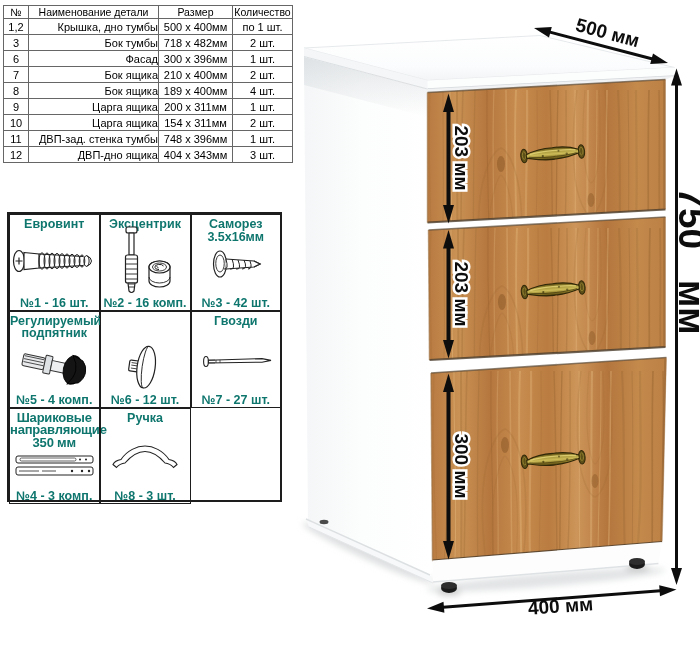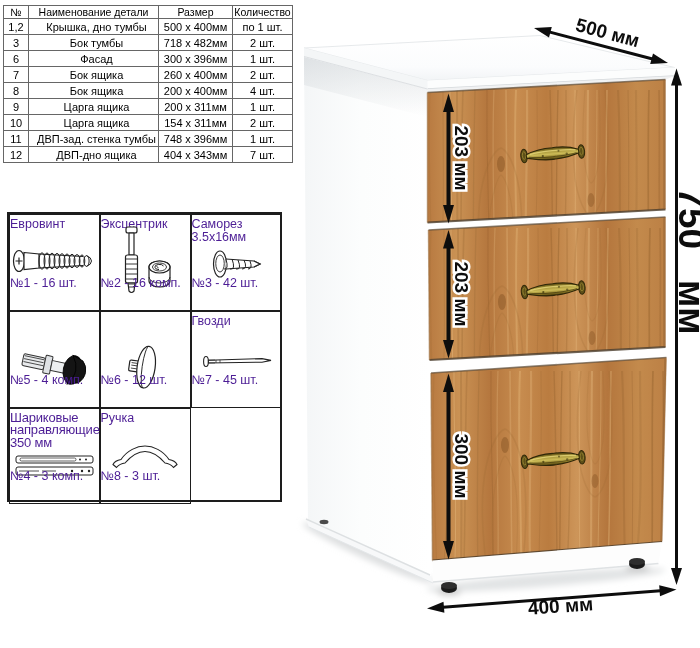--- a/index.html
+++ b/index.html
@@ -1,25 +1,25 @@
 <!DOCTYPE html>
 <html><head><meta charset="utf-8"><style>
 html,body{margin:0;padding:0;background:#fff}
 *{box-sizing:border-box}
 body{width:700px;height:648px;position:relative;overflow:hidden;font-family:"Liberation Sans",sans-serif}
 #parts{position:absolute;left:3px;top:5px;border-collapse:collapse;table-layout:fixed}
 #parts td{border:1px solid #666;font-size:11px;color:#000;text-align:center;padding:0;line-height:14px;white-space:nowrap;overflow:hidden}
 #parts tr{height:16px}
 #parts tr.hd{height:13px}
 #parts tr.hd td{font-size:10.5px;line-height:12px}
-#parts td.nm{text-align:center;padding-left:6px}
+#parts td.nm{text-align:right;padding-left:6px}
 #hw{position:absolute;left:7px;top:212px;width:275px;height:290px;border:2px solid #1d1d1d;display:grid;grid-template-columns:90.5px 91px 90.5px;grid-template-rows:96.5px 97px 96.5px}
-#hw .c{border:1px solid #1d1d1d;position:relative;font-weight:normal;font-size:12.5px;color:#4c1d95}
+#hw .c{border:1px solid #1d1d1d;position:relative;font-weight:bold;font-size:12.5px;text-align:center;color:#0f766e}
 #hw .t{position:absolute;top:3px;left:0;right:0;line-height:12.5px}
-#hw .n{position:absolute;bottom:20px;left:0;right:0}
+#hw .n{position:absolute;bottom:0;left:0;right:0}
 #hw svg{position:absolute;left:0;top:0}
 #cab{position:absolute;left:0;top:0}
 </style></head>
 <body>
 
 <table id="parts">
 <colgroup>
       <col style="width:25px">
       <col style="width:130px">
       <col style="width:74px">
@@ -46,27 +46,27 @@
       </tr>
 <tr>
         <td>6</td>
         <td class="nm">Фасад</td>
         <td>300 x 396мм</td>
         <td>1 шт.</td>
       </tr>
 <tr>
         <td>7</td>
         <td class="nm">Бок ящика</td>
-        <td>260 x 400мм</td>
+        <td>210 x 400мм</td>
         <td>2 шт.</td>
       </tr>
 <tr>
         <td>8</td>
         <td class="nm">Бок ящика</td>
-        <td>200 x 400мм</td>
+        <td>189 x 400мм</td>
         <td>4 шт.</td>
       </tr>
 <tr>
         <td>9</td>
         <td class="nm">Царга ящика</td>
         <td>200 x 311мм</td>
         <td>1 шт.</td>
       </tr>
 <tr>
         <td>10</td>
@@ -77,21 +77,21 @@
 <tr>
         <td>11</td>
         <td class="nm">ДВП-зад. стенка тумбы</td>
         <td>748 x 396мм</td>
         <td>1 шт.</td>
       </tr>
 <tr>
         <td>12</td>
         <td class="nm">ДВП-дно ящика</td>
         <td>404 x 343мм</td>
-        <td>7 шт.</td>
+        <td>3 шт.</td>
       </tr>
 </tbody>
   </table>
 
 <div id="hw">
 
 <div class="c">
       <div class="t">Евровинт</div>
 <svg width="88" height="92" viewBox="0 0 88 92">
 <g stroke="#222" fill="#fff" stroke-width="1.2">
@@ -147,20 +147,21 @@
 <path d="M28 40 a3.5 7 0 1 1 0 17 a3.5 7 0 1 1 0 -17" fill="none" stroke-width="0.9"></path>
 <path d="M34 44 L62 46 L68 49 L62 52 L34 54"></path>
 <path d="M34 44 q3 11 -2 10 M40 44 q4 11 -2 10 M46 45 q4 10 -2 9 M52 45 q4 9 -2 9 M58 46 q3 8 -2 8" fill="none" stroke-width="1"></path>
 <path d="M62 46 L68 49 L62 52" fill="#fff"></path>
 </g>
 </svg>
 <div class="n">№3 - 42 шт.</div>
     </div>
 
 <div class="c">
+      <div class="t">Регулируемый<br>подпятник</div>
 <svg width="88" height="92" viewBox="0 0 88 92">
 <g transform="rotate(12 44 55)">
 <g stroke="#333" fill="#e8eaec" stroke-width="1">
 <rect x="12" y="48" width="22" height="12" rx="2"></rect>
 <path d="M13 50 l20 0 M13 53 l20 0 M13 56 l20 0" stroke-width="0.8" fill="none"></path>
 <rect x="34" y="45" width="7" height="18" rx="1" fill="#dfe2e5"></rect>
 <rect x="41" y="49" width="16" height="10" fill="#eceef0"></rect>
 </g>
 <g fill="#141414" stroke="#000" stroke-width="0.8">
 <ellipse cx="63" cy="54" rx="9.5" ry="14.5"></ellipse>
@@ -185,21 +186,21 @@
 
 <div class="c">
       <div class="t">Гвозди</div>
 <svg width="88" height="92" viewBox="0 0 88 92">
 <g stroke="#222" fill="#fff" stroke-width="1.1">
 <ellipse cx="14" cy="49.5" rx="2.4" ry="5"></ellipse>
 <path d="M16.4 48.2 L70 46.6 L79 48.4 L70 50.2 L16.4 51 Z"></path>
 <path d="M17 48.1 l6 0 M17 50.9 l6 0 M24 48 l0 2.9 M28 47.9 l0 2.9" stroke-width="0.7"></path>
 </g>
 </svg>
-<div class="n">№7 - 45 шт.</div>
+<div class="n">№7 - 27 шт.</div>
     </div>
 
 
 <div class="c">
       <div class="t" style="font-size:13px;letter-spacing:-0.2px">Шариковые<br>направляющие<br>350 мм</div>
 <svg width="89" height="92" viewBox="0 0 89 92">
 <g stroke="#222" fill="#fff" stroke-width="1">
 <rect x="6" y="47" width="77" height="7" rx="2"></rect>
 <rect x="10" y="49" width="56" height="3" rx="1.5" fill="none" stroke-width="0.7"></rect>
 <circle cx="70" cy="50.5" r="1" fill="#222" stroke="none"></circle>

